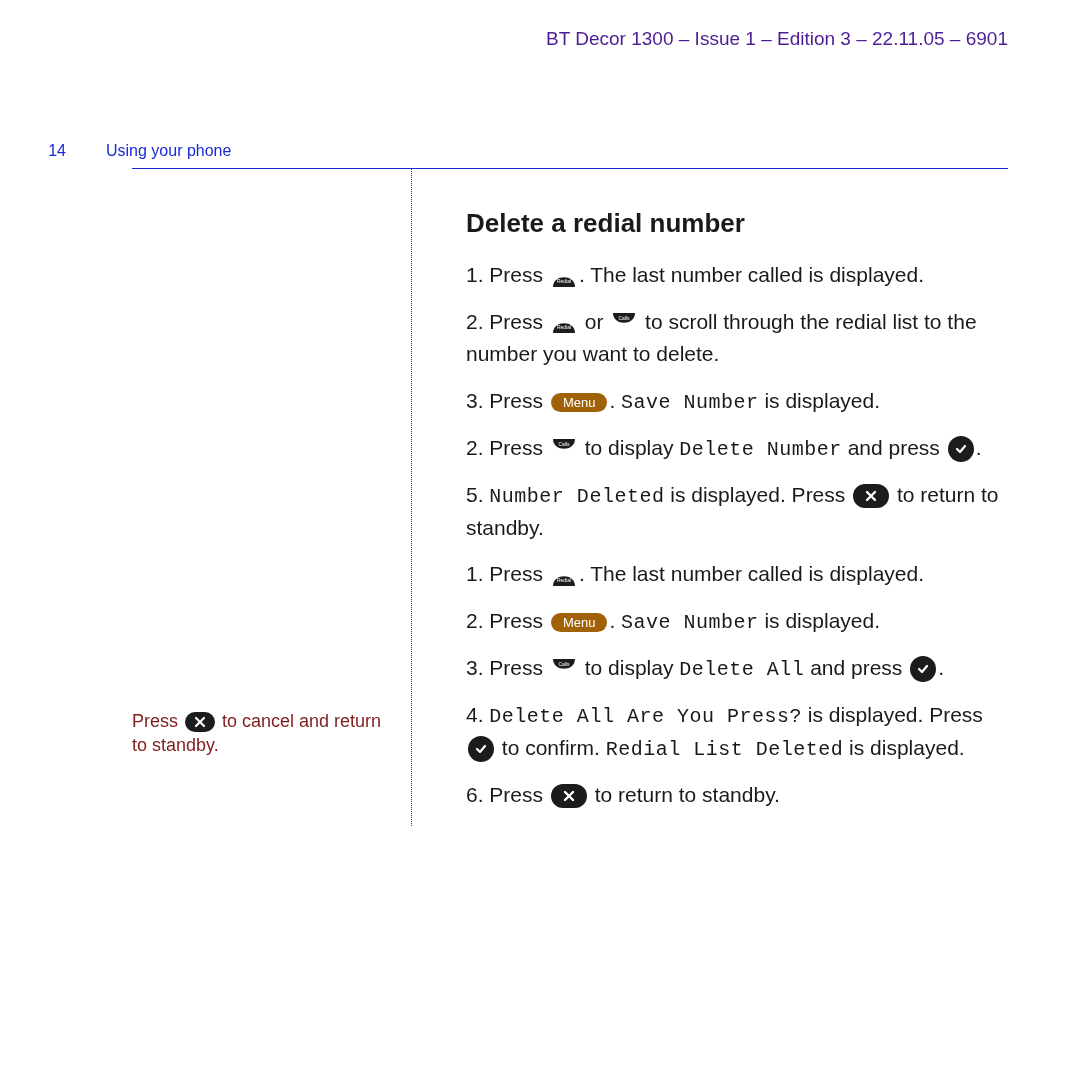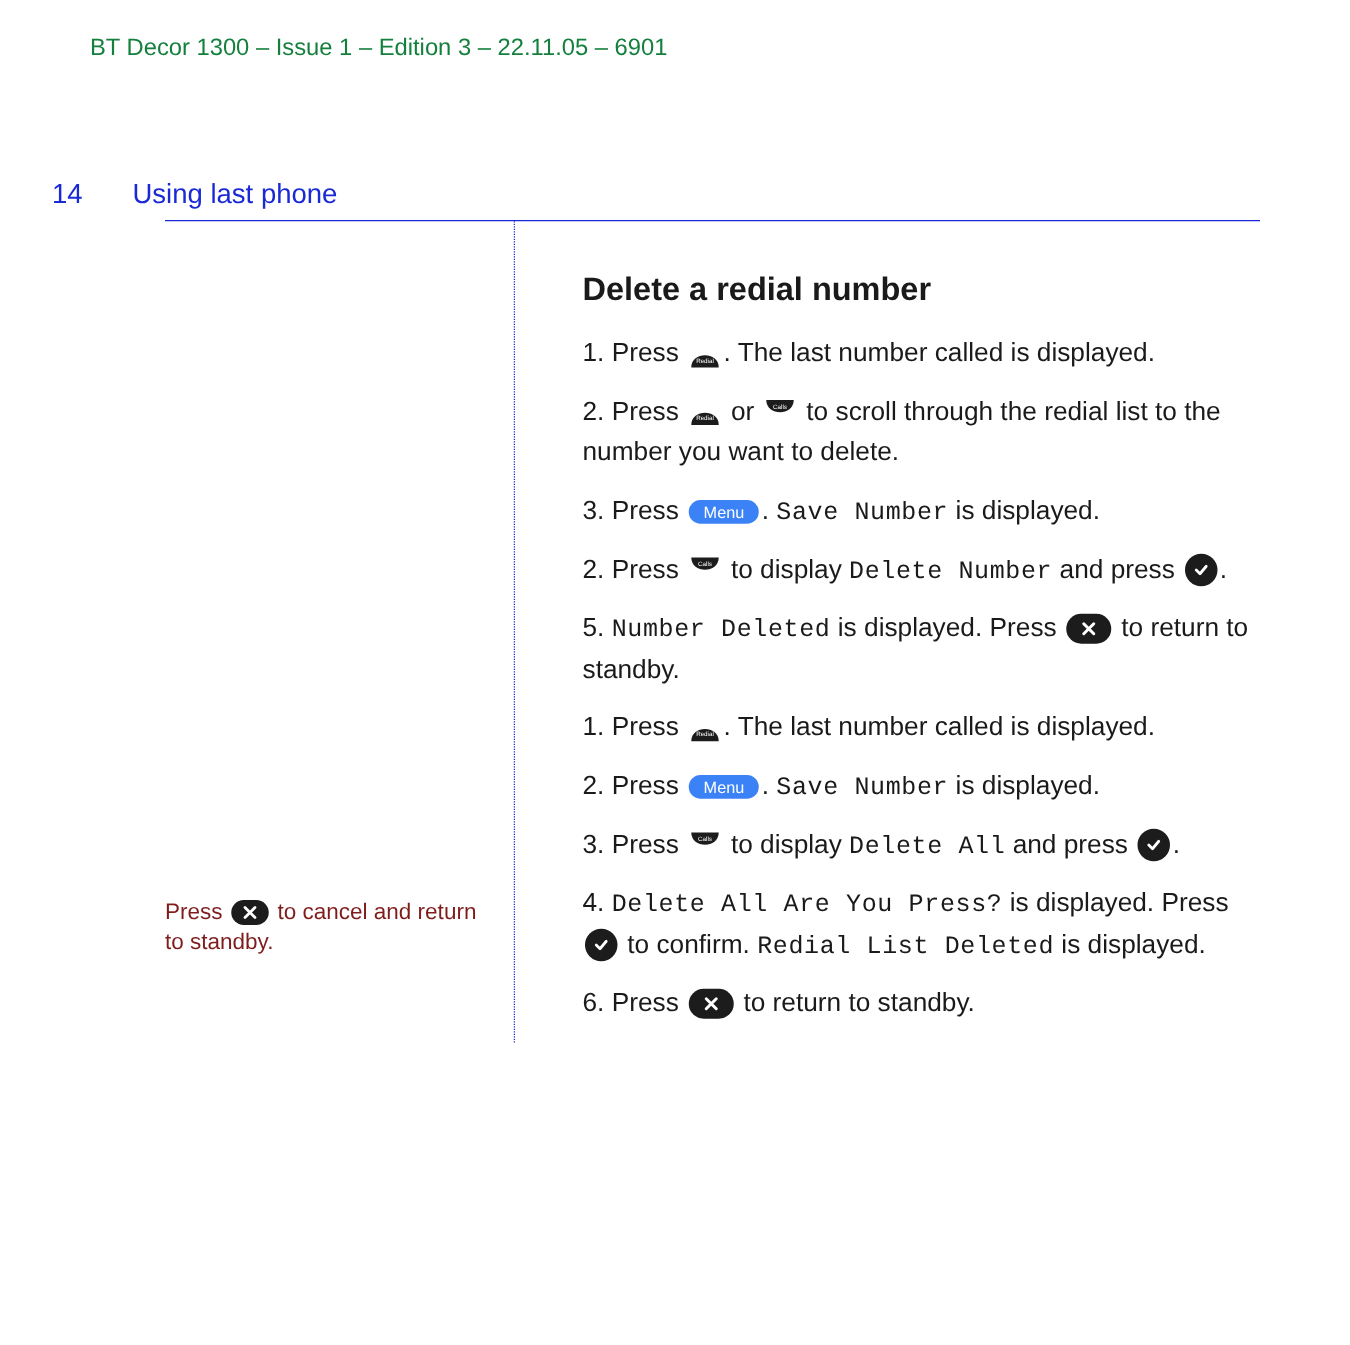--- a/index.html
+++ b/index.html
@@ -9,32 +9,32 @@
     font-family: "Segoe UI", "Helvetica Neue", Arial, sans-serif;
     color: #1a1a1a;
     width: 1080px;
     height: 1076px;
     box-sizing: border-box;
   }
   .page-wrap {
     padding: 28px 72px 0 72px;
   }
   .page-header {
-    text-align: left;
+    text-align: right;
     font-size: 19px;
-    color: #15803d;
+    color: #4c1d95;
     margin-bottom: 92px;
   }
   .section-head {
     display: flex;
     align-items: baseline;
     margin-left: -36px;
     gap: 40px;
     color: #1a29d6;
-    font-size: 22px;
+    font-size: 16px;
   }
   .page-number {
     color: #1a29d6;
     min-width: 30px;
     text-align: right;
   }
   .section-title {
     color: #1a29d6;
   }
   .rule {
@@ -82,21 +82,21 @@
     align-items: center;
     justify-content: center;
     vertical-align: middle;
     position: relative;
     margin: 0 2px;
   }
   .icon-redial svg, .icon-calls svg, .icon-ok svg, .icon-x svg {
     display: block;
   }
   .icon-menu {
-    background: #3b82f6;
+    background: #a16207;
     color: #fff;
     border-radius: 14px;
     font-size: 13px;
     font-weight: 500;
     padding: 3px 12px;
     line-height: 1;
     font-family: "Segoe UI", Arial, sans-serif;
   }
   .icon-ok {
     background:#1c1c1c;
@@ -113,21 +113,21 @@
   .icon-x.small { width:30px; height:20px; border-radius:10px;}
 </style>
 </head>
 <body>
 
 <div class="page-wrap">
   <div class="page-header">BT Decor 1300 – Issue 1 – Edition 3 – 22.11.05 – 6901</div>
 
   <div class="section-head">
     <span class="page-number">14</span>
-    <span class="section-title">Using last phone</span>
+    <span class="section-title">Using your phone</span>
   </div>
   <hr class="rule">
 
   <div class="content">
     <div class="sidebar">
       <span>Press </span><span class="icon-x small">
           <svg width="12" height="12" viewBox="0 0 12 12">
             <path d="M2 2 L10 10 M10 2 L2 10" stroke="#fff" stroke-width="2.2" stroke-linecap="round"></path>
           </svg>
         </span><span> to cancel and return to standby.</span>

